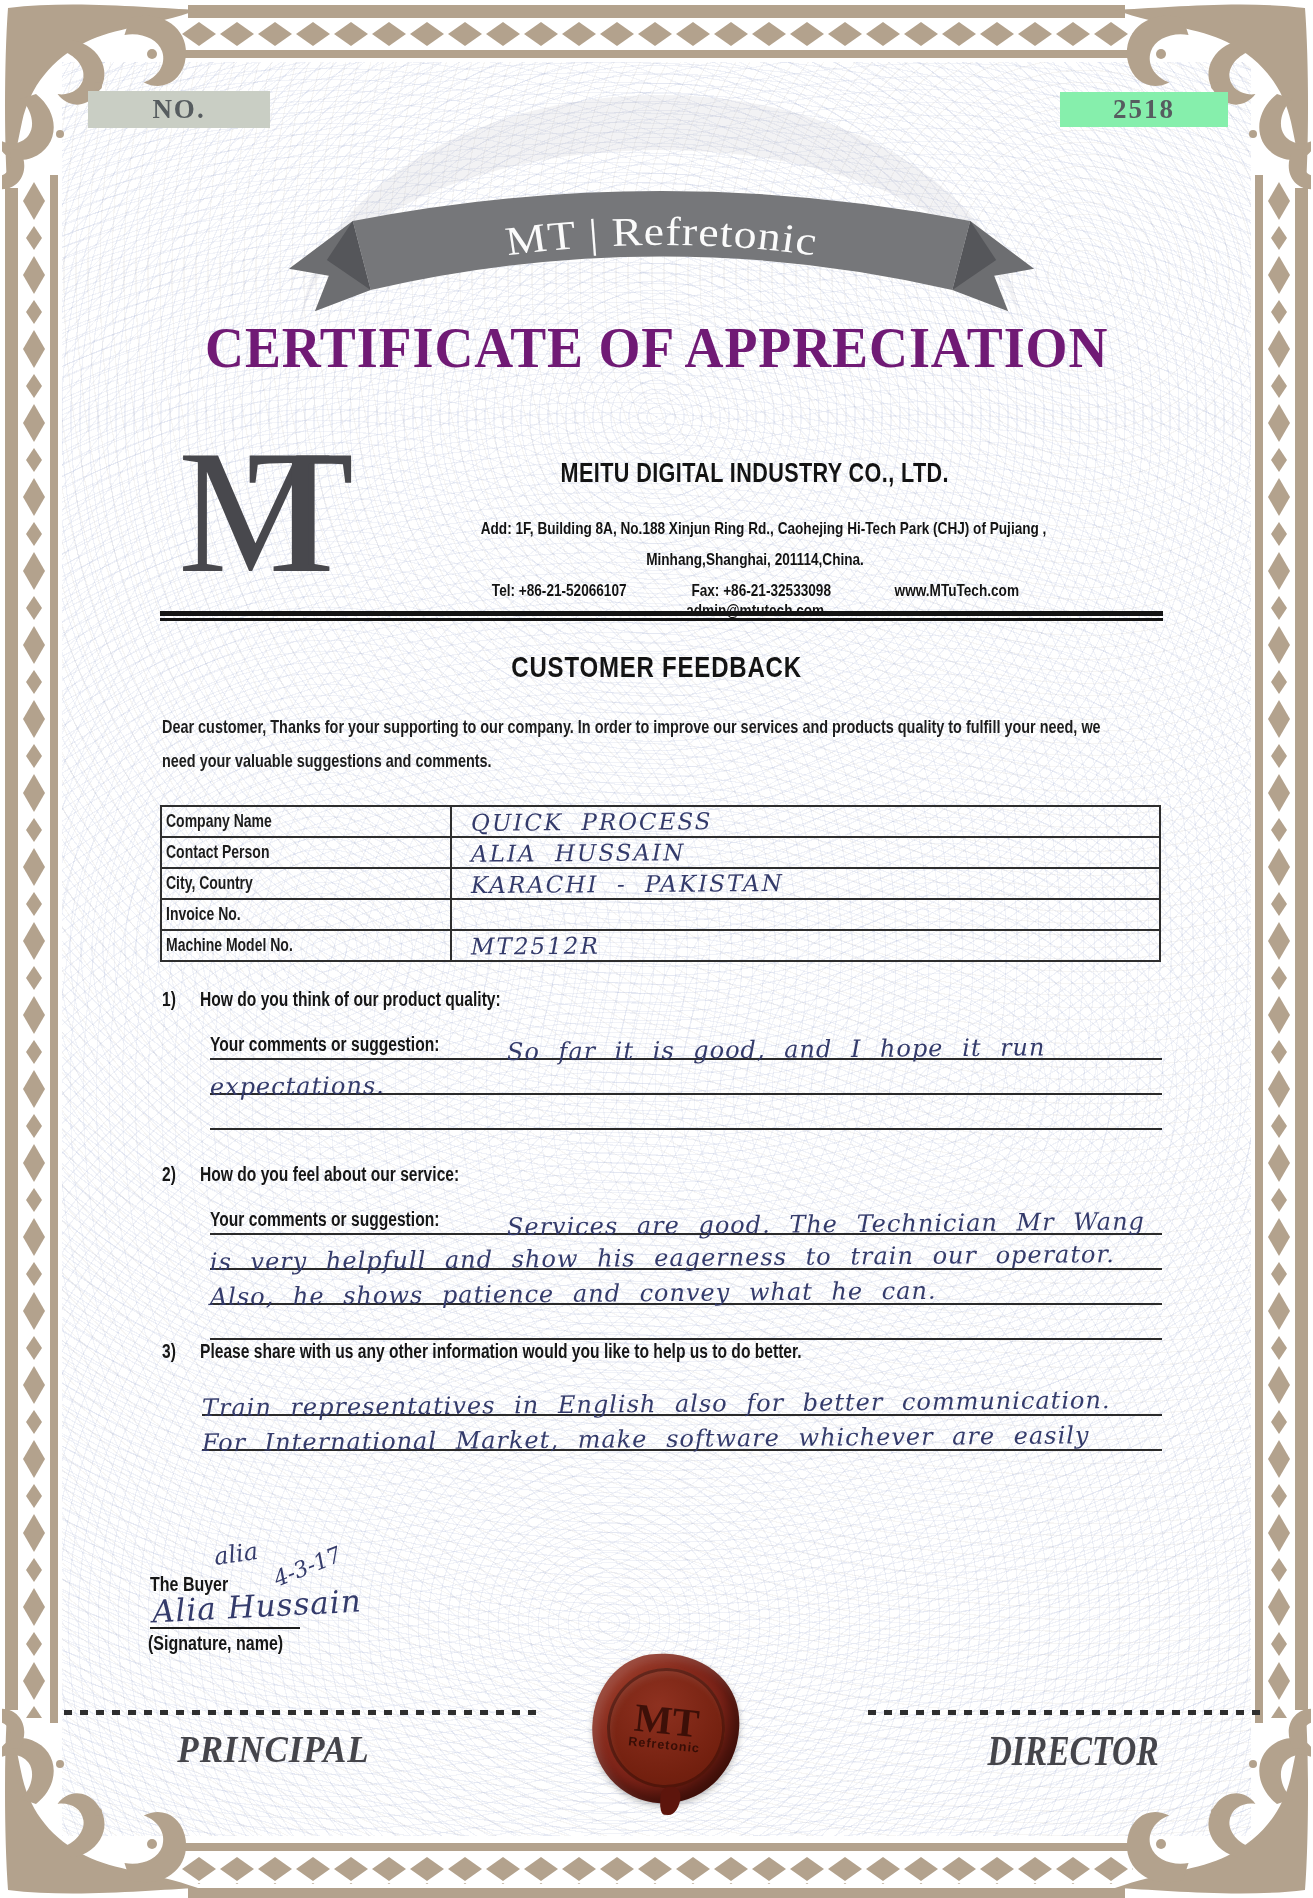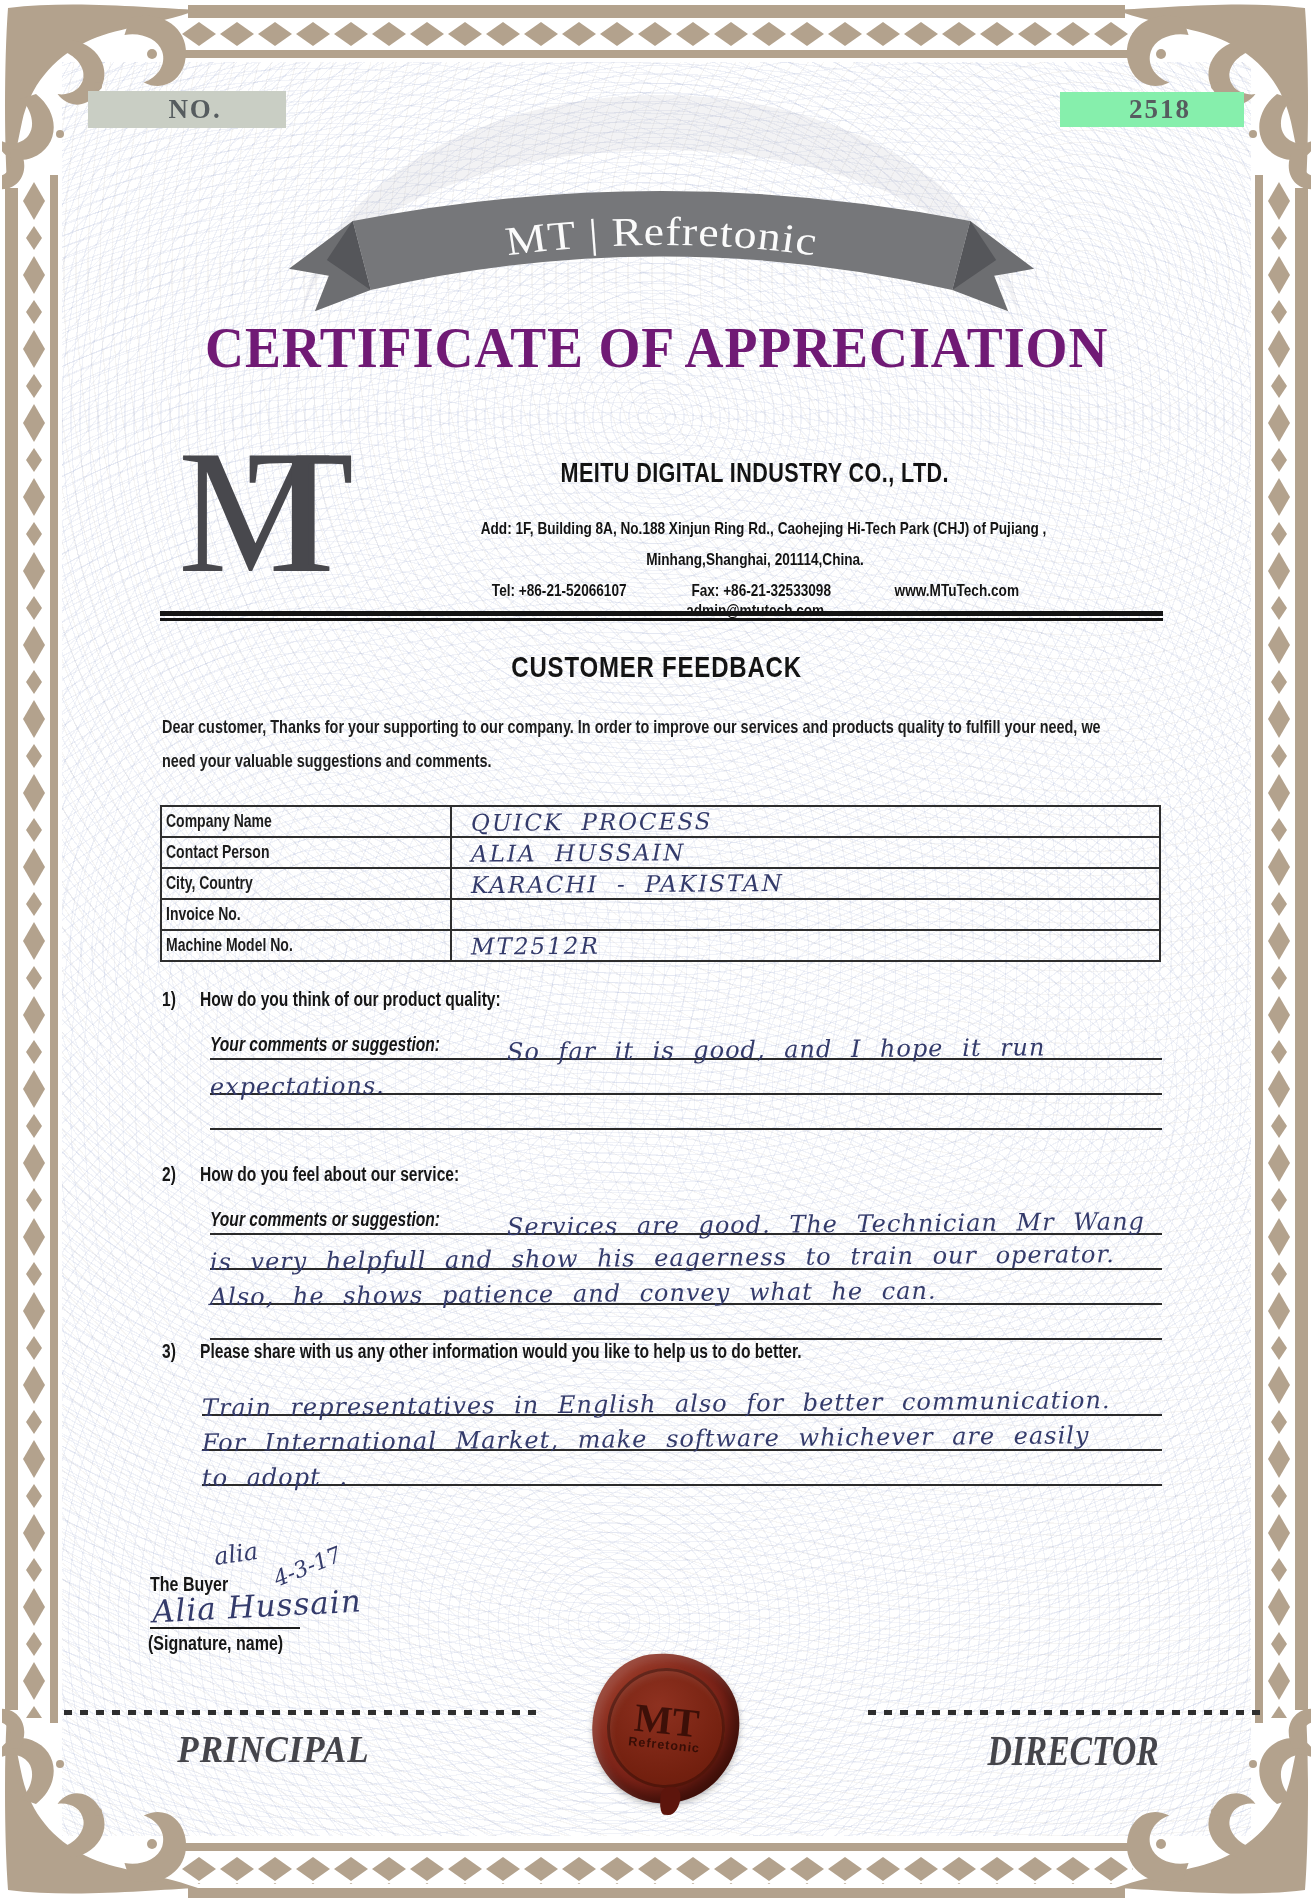--- a/index.html
+++ b/index.html
@@ -17,21 +17,21 @@
     border-top:55px solid rgba(190,192,202,.20);}
   
   .bar{position:absolute;background:#b3a28d;}
   .strip{position:absolute;}
   .corner{position:absolute;width:200px;height:200px;}
   .corner.tr{transform:scaleX(-1);}
   .corner.bl{transform:scaleY(-1);}
   .corner.br{transform:scale(-1,-1);}
   
   .numbox{position:absolute;display:flex;align-items:center;justify-content:center;
-    font-family:"Liberation Serif",serif;font-weight:bold;font-size:27px;color:#565c5f;letter-spacing:2px;padding-left:16px;}
+    font-family:"Liberation Serif",serif;font-weight:bold;font-size:27px;color:#565c5f;letter-spacing:2px;}
   .no-box{left:88px;top:91px;width:182px;height:37px;background:#c9cec4;}
   .serial-box{left:1060px;top:92px;width:168px;height:35px;background:#86efac;}
   
   .ribbon{position:absolute;left:283px;top:168px;width:757px;height:168px;}
   
   .title{position:absolute;left:0;top:314px;width:100%;text-align:center;color:#701a75;}
   .title span{display:inline-block;font-family:"Liberation Serif",serif;font-weight:bold;font-size:58px;
     letter-spacing:1px;transform:scaleX(.93);white-space:nowrap;}
   
   .logo{position:absolute;left:178px;top:432px;font-family:"Liberation Serif",serif;color:#48484d;
@@ -64,21 +64,21 @@
   .ftable .hand{font-size:23px;letter-spacing:2px;word-spacing:9px;white-space:nowrap;display:inline-block;transform:rotate(-.4deg);}
   
   .qblock{position:absolute;left:162px;width:1000px;color:#161616;}
   .q1{top:988px;} .q2{top:1163px;} .q3{top:1340px;}
   .qhead{display:flex;align-items:baseline;height:26px;}
   .qhead .num{width:38px;flex:none;}
   .qhead .cn{font-size:19.5px;transform:scaleX(.8);transform-origin:0 50%;}
   .rows{margin-left:48px;}
   .arow{display:flex;align-items:flex-end;border-bottom:2px solid #2b2b2b;height:33px;overflow:visible;}
   .arow.first{height:44px;border-bottom:2px solid #2b2b2b;}
-  .arow .prompt{flex:none;padding-right:10px;position:relative;top:-2px;font-style:italic;}
+  .arow .prompt{flex:none;padding-right:10px;position:relative;top:-2px;}
   .arow .prompt .cn{font-size:19.5px;transform:scaleX(.8);transform-origin:0 50%;}
   .arow .hand{font-size:24px;white-space:nowrap;word-spacing:10px;letter-spacing:1px;line-height:20px;
     position:relative;top:4px;transform:rotate(-.5deg);transform-origin:0 100%;}
   .q3 .qhead{height:30px;}
   .q3 .rows{margin-left:40px;}
   .q3 .arow:first-child{height:44px;}
   
   .scribble{position:absolute;left:214px;top:1540px;}
   .scribble .nm{font-size:24px;display:inline-block;transform:rotate(-8deg);}
   .scribble .dt{font-size:22px;display:inline-block;transform:rotate(-22deg);margin-left:10px;position:relative;top:12px;}
@@ -296,23 +296,20 @@
       <span class="num"><span class="cn">3)</span></span>
       <span class="cn">Please share with us any other information would you like to help us to do better.</span>
     </div>
     <div class="rows">
       <div class="arow">
           <span class="hand">Train representatives in English also for better communication.</span>
         </div>
       <div class="arow">
           <span class="hand">For International Market, make software whichever are easily</span>
         </div>
-      <div class="arow">
-          <span class="hand">to adopt .</span>
-        </div>
     </div>
   </div>
 
   <div class="scribble">
     <span class="hand nm">alia</span>
     <span class="hand dt">4-3-17</span>
   </div>
   <div class="buyer-label"><span class="cn">The Buyer</span></div>
   <div class="signature"><span class="hand">Alia Hussain</span></div>
   <div class="sig-line"></div>

